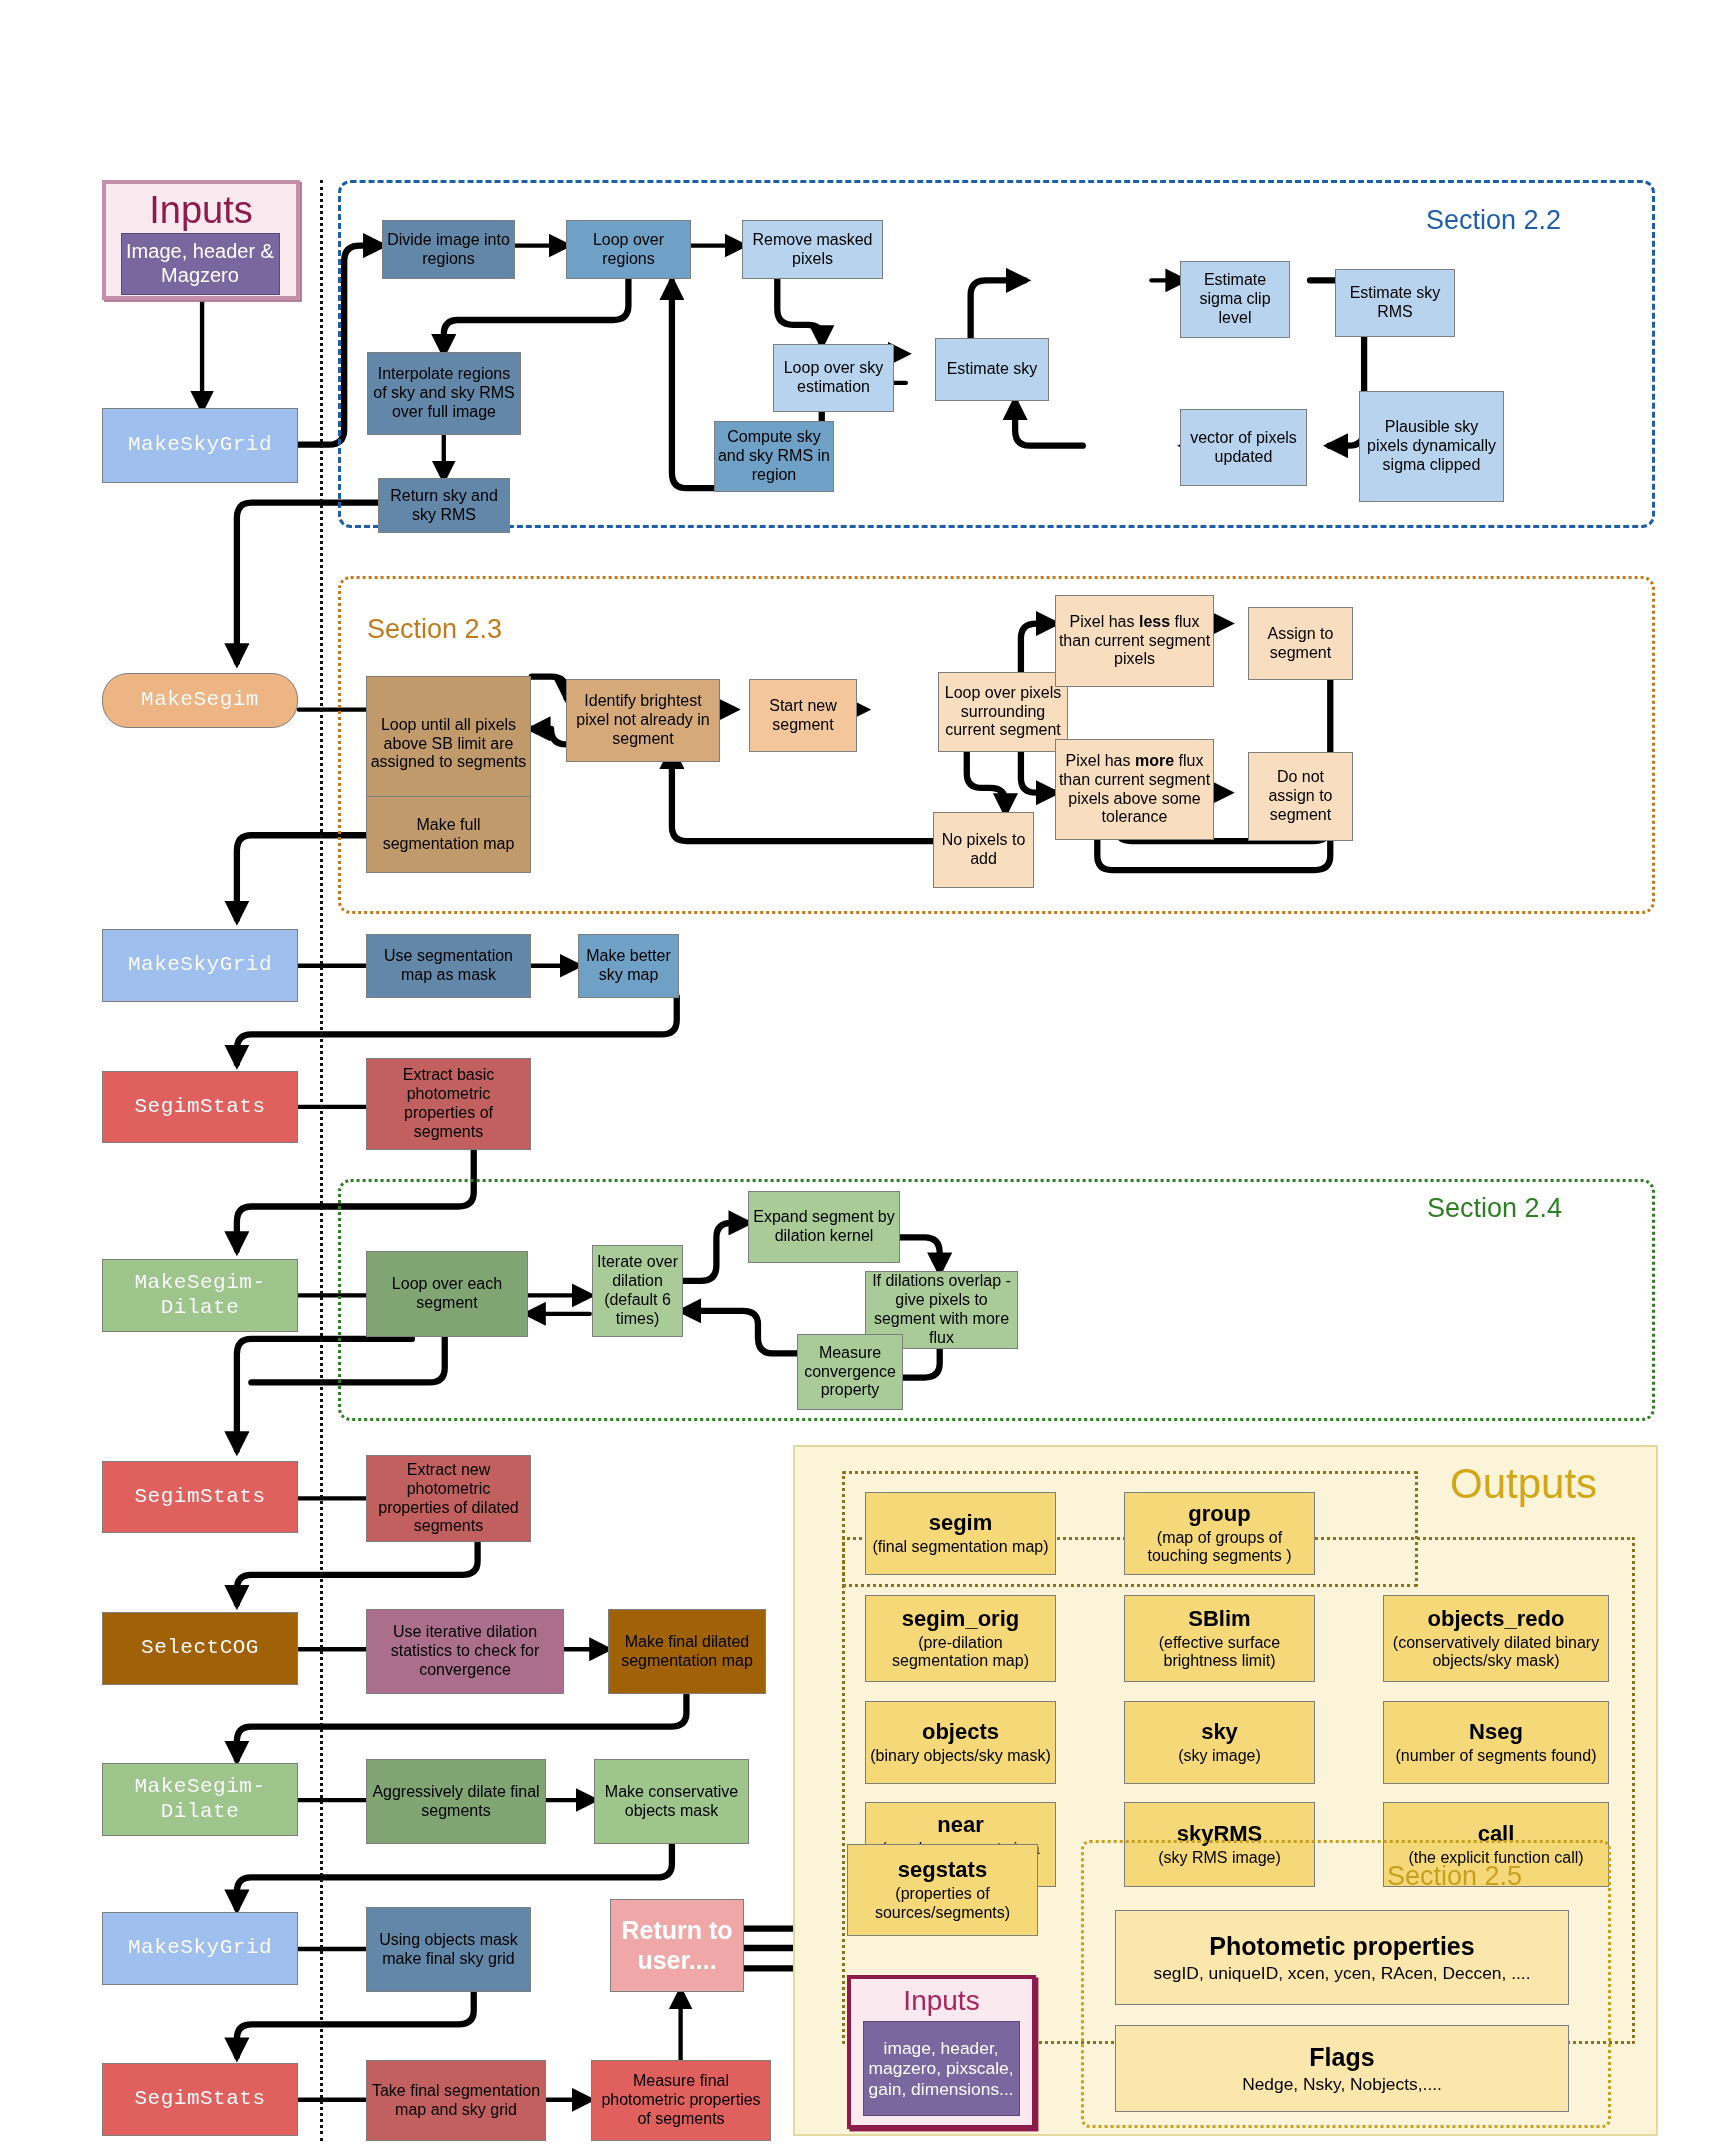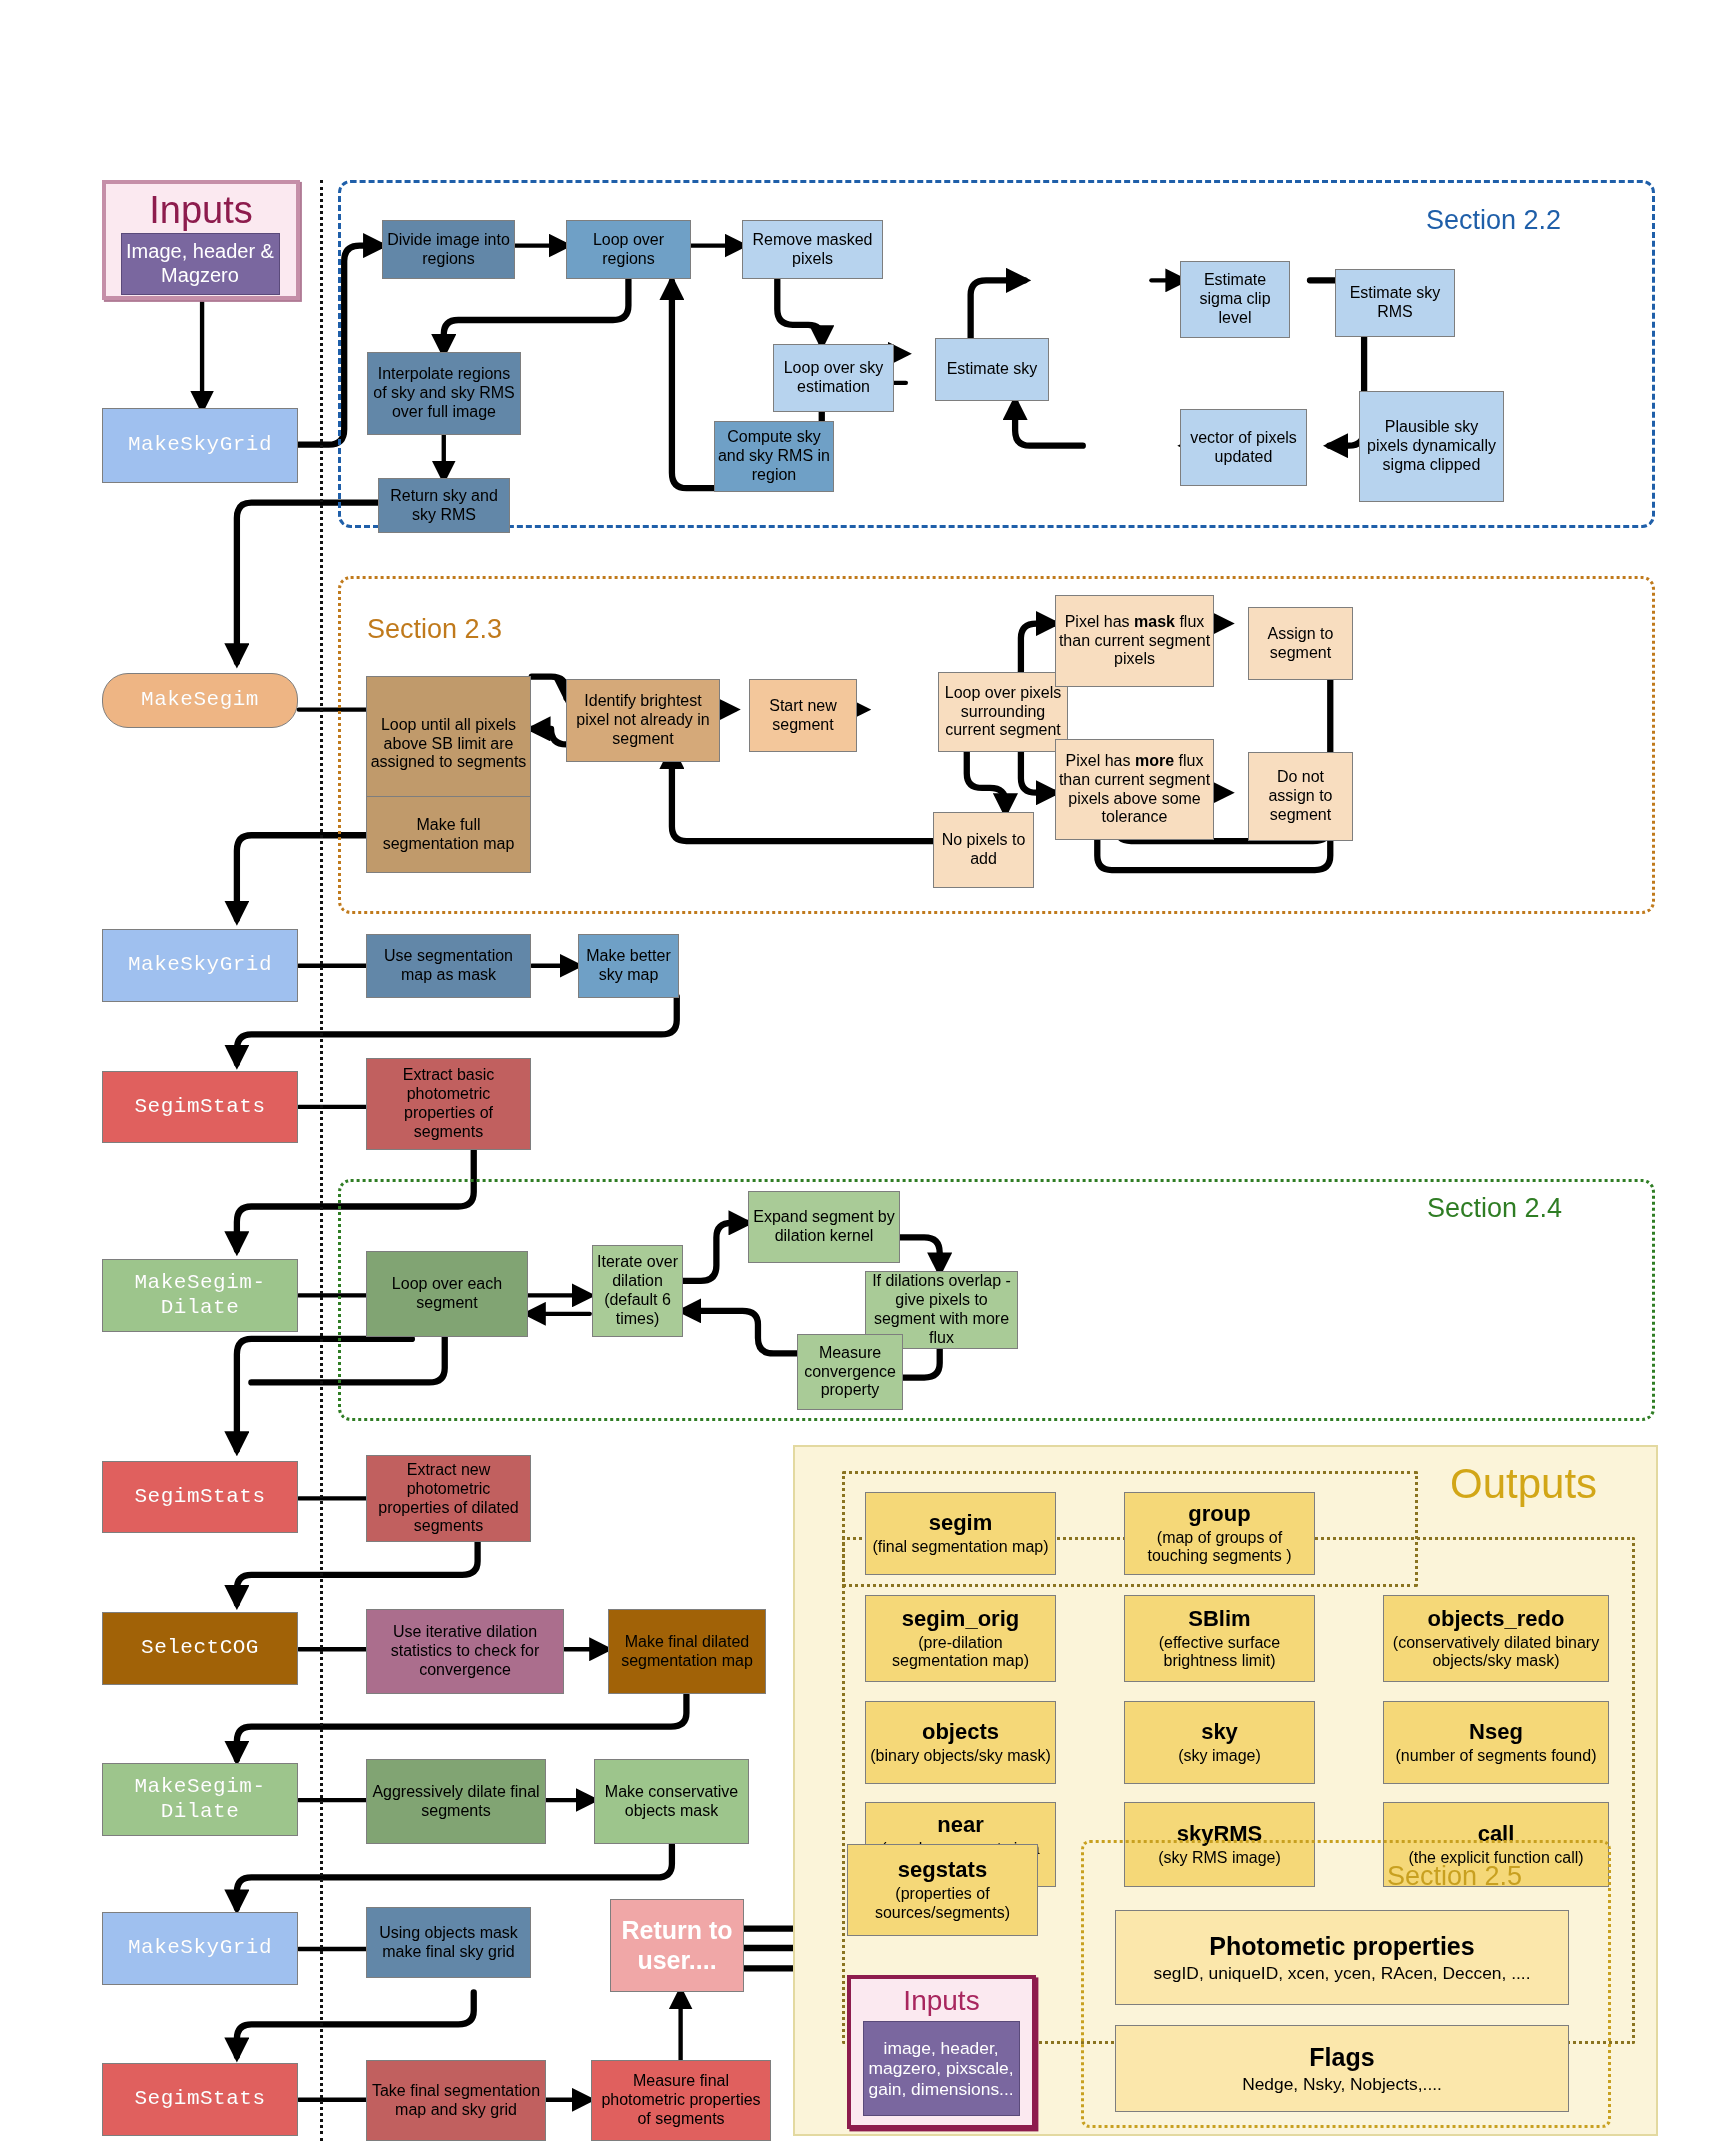--- a/index.html
+++ b/index.html
@@ -306,21 +306,21 @@
 
   <div class="node c-orange-l" style="left:938px;top:672px;width:130px;height:80px;">
     <span class="t s30">Loop over pixels surrounding current segment</span>
     </div>
 
   <div class="node c-orange-l" style="left:933px;top:812px;width:101px;height:76px;">
     <span class="t s30">No pixels to add</span>
     </div>
 
   <div class="node c-orange-l col" style="left:1055px;top:595px;width:159px;height:92px;">
-    <span class="t s30"><span>Pixel has </span><b>mask</b><span> flux than current segment pixels</span></span>
+    <span class="t s30"><span>Pixel has </span><b>less</b><span> flux than current segment pixels</span></span>
     </div>
 
   <div class="node c-orange-l" style="left:1248px;top:607px;width:105px;height:73px;">
     <span class="t s30">Assign to segment</span>
     </div>
 
   <div class="node c-orange-l col" style="left:1055px;top:739px;width:159px;height:101px;">
     <span class="t s30"><span>Pixel has </span><b>more</b><span> flux than current segment pixels above some tolerance</span></span>
     </div>
 
@@ -416,21 +416,21 @@
     </div>
 
   <div class="node c-green-dark" style="left:366px;top:1759px;width:180px;height:85px;">
     <span class="t s30">Aggressively dilate final segments</span>
     </div>
 
   <div class="node c-green" style="left:594px;top:1759px;width:155px;height:85px;">
     <span class="t s30">Make conservative objects mask</span>
     </div>
 
-  <div class="node c-blue-dark" style="left:366px;top:1907px;width:165px;height:71px;">
+  <div class="node c-blue-dark" style="left:366px;top:1907px;width:165px;height:85px;">
     <span class="t s30">Using objects mask make final sky grid</span>
     </div>
 
   <div class="node c-red-dark" style="left:366px;top:2060px;width:180px;height:81px;">
     <span class="t s30">Take final segmentation map and sky grid</span>
     </div>
 
   <div class="node c-red" style="left:591px;top:2060px;width:180px;height:81px;">
     <span class="t s30">Measure final photometric properties of segments</span>
     </div>

